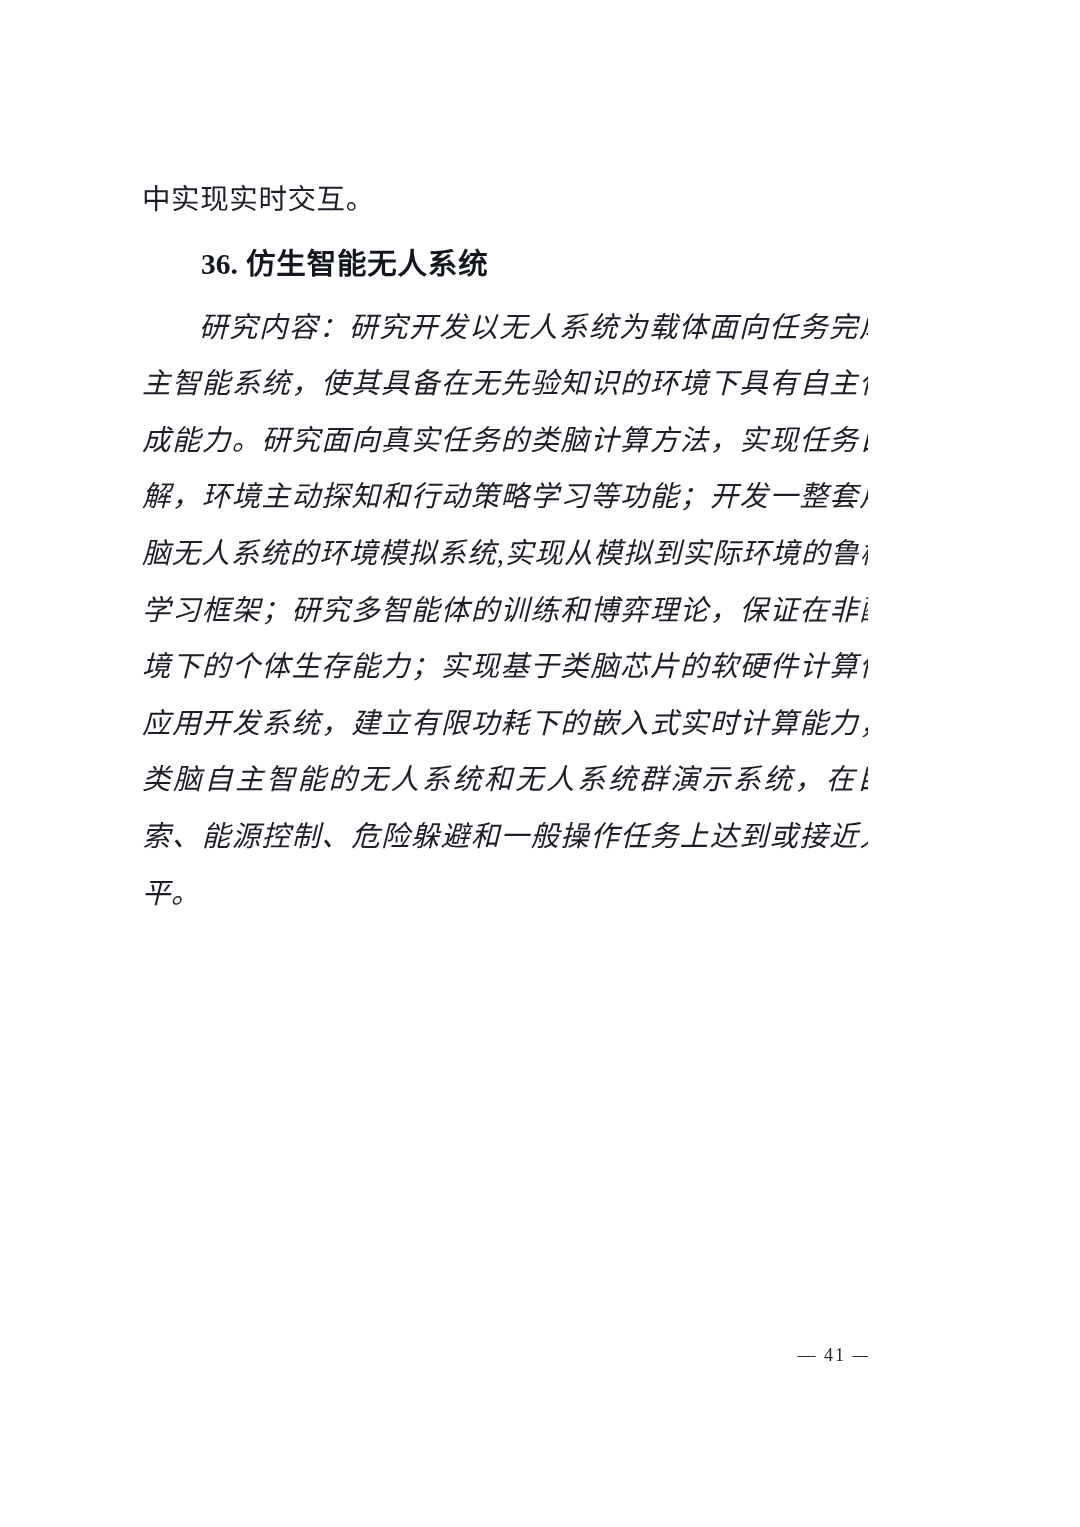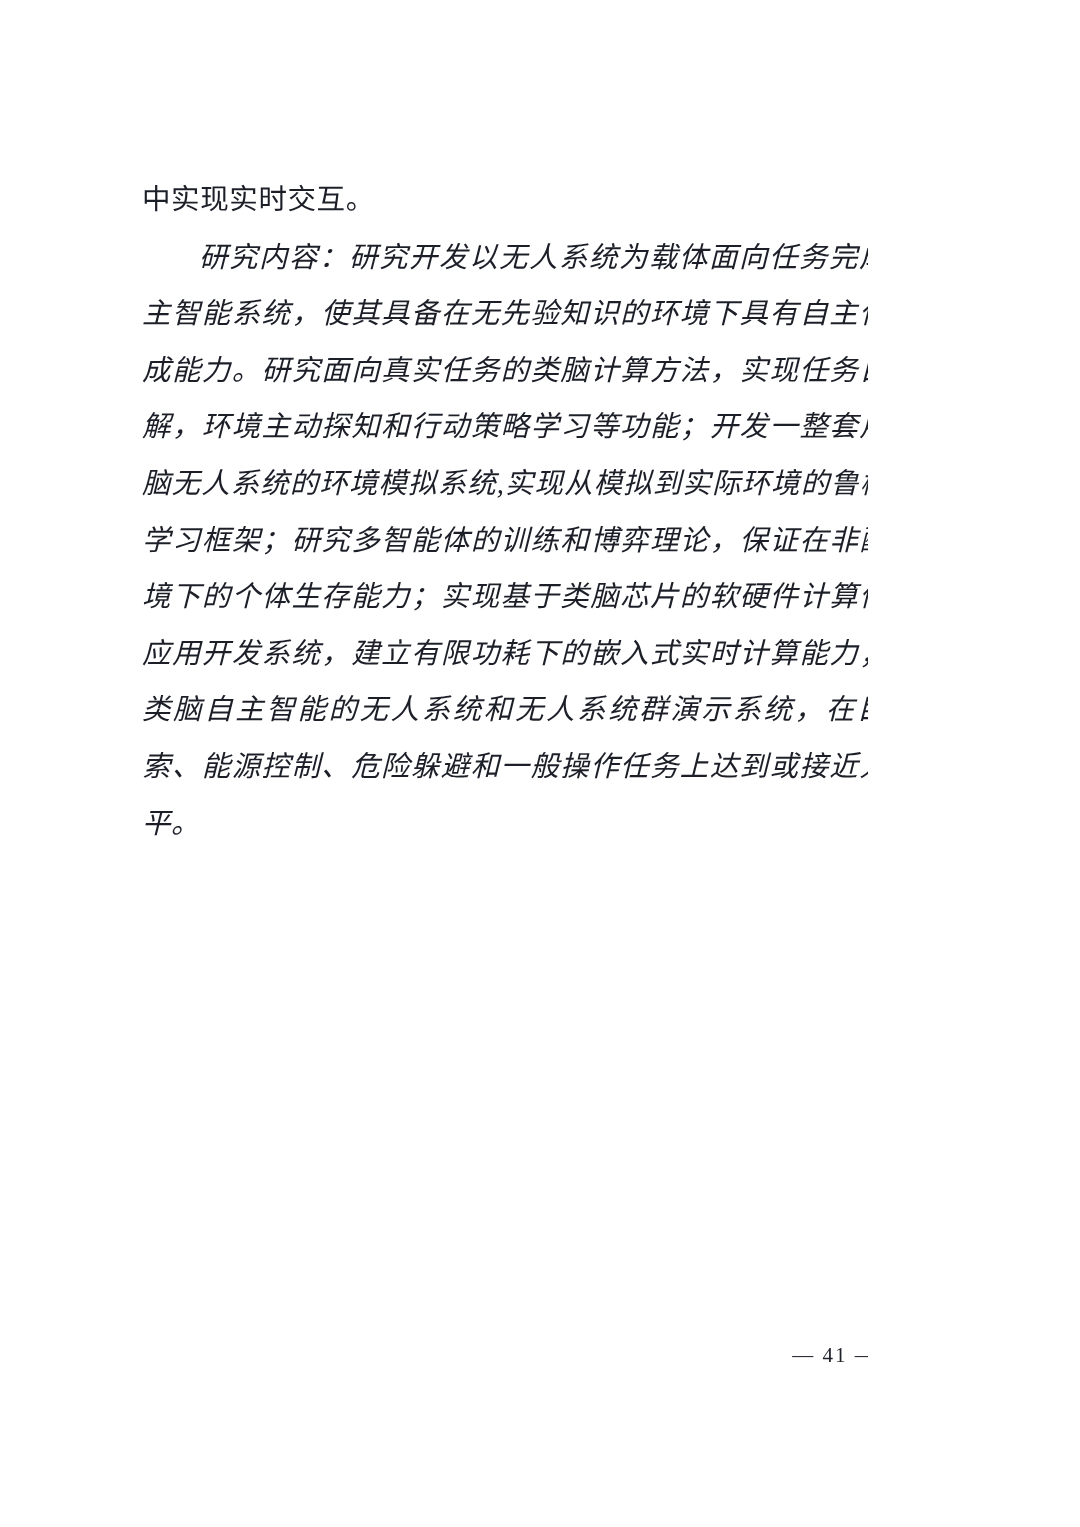--- a/index.html
+++ b/index.html
@@ -79,38 +79,41 @@
     left: 0;
     top: 1338px;
     width: 1080px;
     text-align: center;
     padding-right: 0;
     box-sizing: border-box;
   }
 
   .footer .page-num {
     display: inline-block;
-    font-size: 21px;
+    font-size: 18px;
     line-height: 34px;
     letter-spacing: 2px;
     color: #20232c;
     margin-left: 590px;
     font-family: "Liberation Serif", "DejaVu Serif", serif;
     white-space: nowrap;
   }
 </style>
 </head>
 <body>
 
 <div class="page">
 
   <div class="content">
 
     <p class="para cont">中实现实时交互。</p>
 
+    <h2 class="heading">
+      <span class="num">36.</span><span>&nbsp;</span><span class="title">仿生智能无人系统</span>
+    </h2>
 
     <p class="para indent gap-before-para">研究内容：研究开发以无人系统为载体面向任务完成的自主智能系统，使其具备在无先验知识的环境下具有自主任务达成能力。研究面向真实任务的类脑计算方法，实现任务目标理解，环境主动探知和行动策略学习等功能；开发一整套用于类脑无人系统的环境模拟系统,实现从模拟到实际环境的鲁棒迁移学习框架；研究多智能体的训练和博弈理论，保证在非配合环境下的个体生存能力；实现基于类脑芯片的软硬件计算体系和应用开发系统，建立有限功耗下的嵌入式实时计算能力；开发类脑自主智能的无人系统和无人系统群演示系统，在目标探索、能源控制、危险躲避和一般操作任务上达到或接近人类水平。</p>
 
 
   </div>
 
   <div class="footer">
     <span class="page-num">— 41 —</span>
   </div>
 

